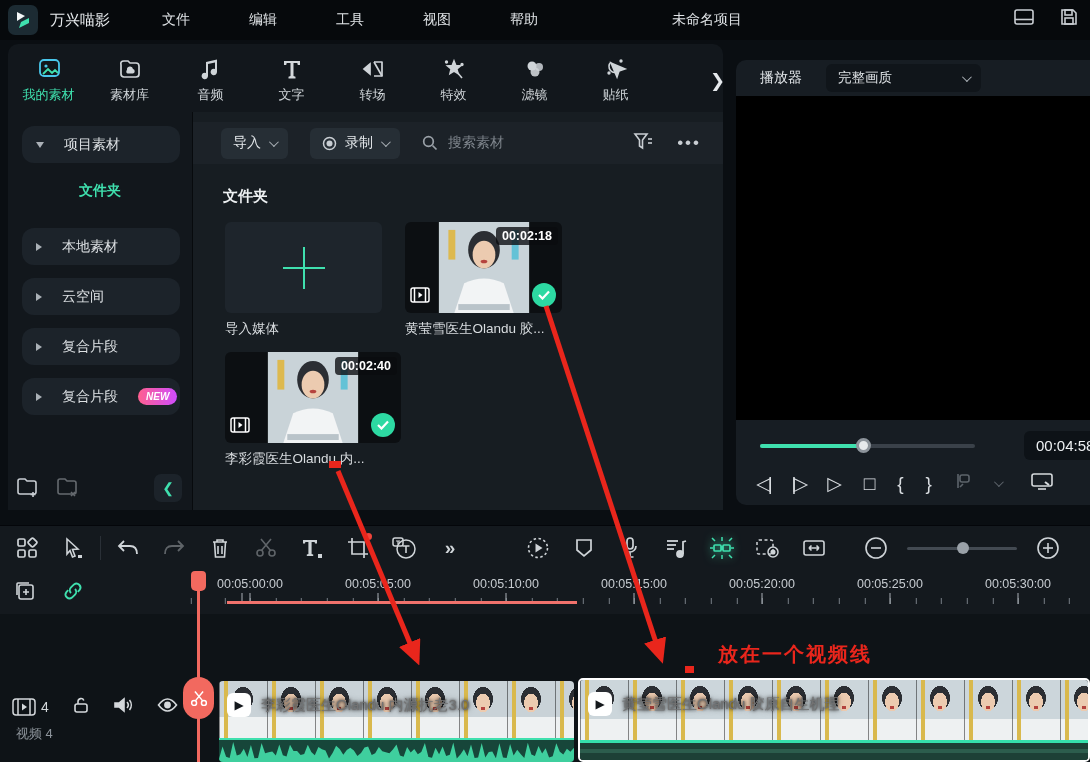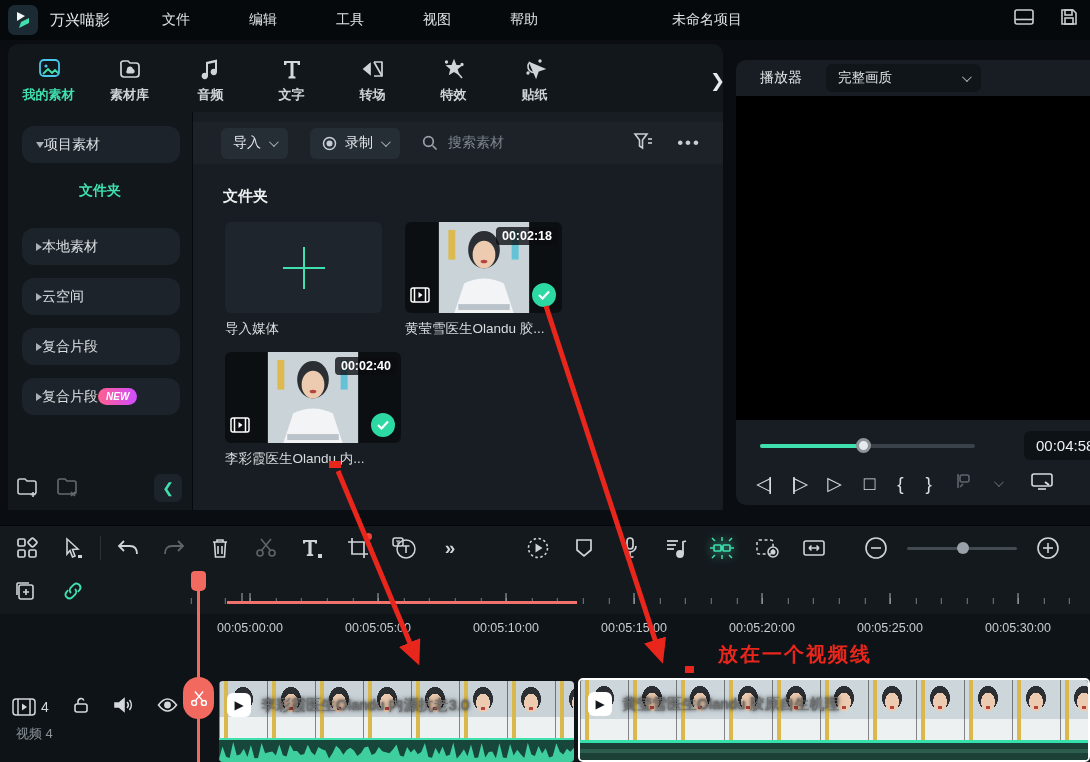--- a/index.html
+++ b/index.html
@@ -14,30 +14,30 @@
   .brand { color:#e8ecef; font-size:15px; margin-left:12px; }
   .menus { display:flex; margin-left:52px; gap:59px; }
   .menus span { color:#dfe3e6; font-size:14px; cursor:default; }
   .proj-title { position:absolute; left:672px; top:11px; color:#dfe3e6; font-size:14px; }
   .mb-icons { position:absolute; right:12px; top:8px; display:flex; gap:26px; }
 
   
   .left-panel { left:8px; top:44px; width:715px; height:466px; background:#12171c; border-radius:10px 10px 0 0; }
 
   
-  .tabbar { left:8px; top:48px; width:715px; height:64px; display:flex; align-items:center;font-weight:bold; }
+  .tabbar { left:8px; top:48px; width:715px; height:64px; display:flex; align-items:center; }
   .tab { width:81px; display:flex; flex-direction:column; align-items:center; gap:5px; cursor:pointer; }
   .tab .tlabel { font-size:13px; color:#cfd4d8; }
   .tab.active .tlabel { color:#3fe0ae; }
   .tab svg { display:block; }
   .tab-chevron { position:absolute; left:710px; top:70px; color:#e6eaed; font-size:18px; font-weight:bold; }
 
   
   .sidebar { left:8px; top:112px; width:184px; height:398px; }
-  .side-item { position:absolute; left:14px; width:158px; height:37px; background:#1c232a; border-radius:12px; display:flex; align-items:center; padding-left:14px; gap:0; font-size:14px; color:#dde1e4; cursor:pointer; }
+  .side-item { position:absolute; left:14px; width:158px; height:37px; background:#1c232a; border-radius:12px; display:flex; align-items:center; padding-left:14px; gap:20px; font-size:14px; color:#dde1e4; cursor:pointer; }
   .caret-down { width:0; height:0; border-left:4.5px solid transparent; border-right:4.5px solid transparent; border-top:6px solid #aab0b6; }
   .caret-right { width:0; height:0; border-top:4.5px solid transparent; border-bottom:4.5px solid transparent; border-left:6px solid #aab0b6; }
   .folder-sel { position:absolute; left:0; top:70px; width:184px; text-align:center; color:#3fe0ae; font-size:14px; font-weight:bold; cursor:pointer; }
   .badge-new { background:linear-gradient(90deg,#ff5f8f,#cf4dff); color:#fff; font-size:10px; font-style:italic; font-weight:bold; padding:3px 8px; border-radius:9px; }
   .side-bottom { position:absolute; left:8px; top:474px; width:184px; height:30px; }
   .collapse-btn { position:absolute; right:10px; top:0; width:28px; height:28px; background:#1c232a; border-radius:7px; display:flex; align-items:center; justify-content:center; color:#3fe0ae; font-size:14px; font-weight:bold; cursor:pointer; }
   .divider-v { left:192px; top:112px; width:1px; height:398px; background:#070a0d; }
 
   
   .media { left:193px; top:112px; width:530px; height:398px; background:#171d22; }
@@ -83,21 +83,21 @@
   .red-dot { position:absolute; right:9px; top:-4px; width:7px; height:7px; border-radius:50%; background:#f0443a; }
   .glow { filter:drop-shadow(0 0 4px rgba(63,224,174,.8)); }
   .zoom-slider { position:relative; width:110px; height:14px; margin:0 8px; cursor:pointer; }
   .zoom-slider .ztrack { position:absolute; left:0; top:6px; width:110px; height:2.5px; background:#434a52; border-radius:2px; }
   .zoom-slider .zknob { position:absolute; left:50px; top:1px; width:12px; height:12px; border-radius:50%; background:#9aa1a8; }
 
   
   .tl-head { left:0; top:570px; width:1090px; height:44px; background:#14191e; }
   .tl-tracks { left:0; top:614px; width:1090px; height:148px; background:#0e1317; }
   .tl-left-icons { position:absolute; left:14px; top:580px; display:flex; gap:26px; align-items:center; }
-  .ruler-label { position:absolute; top:577px; transform:translateX(-50%); font-size:12.5px; color:#c7ccd1;margin-top:44px; }
+  .ruler-label { position:absolute; top:577px; transform:translateX(-50%); font-size:12.5px; color:#c7ccd1; }
   .ticks-minor { position:absolute; left:186px; top:598px; width:904px; height:6px;
       background:repeating-linear-gradient(90deg,#767d85 0 1px,transparent 1px 25.6px); background-position-x:12.8px; }
   .ticks-major { position:absolute; left:186px; top:593px; width:904px; height:11px;
       background:repeating-linear-gradient(90deg,#aab0b6 0 1px,transparent 1px 128px); background-position-x:63.5px; }
   .ruler-redline { position:absolute; left:227px; top:601px; width:350px; height:3px; background:#f1726c; }
   .playhead-line { position:absolute; left:197px; top:571px; width:3px; height:191px; background:#f2695f; z-index:8; }
   .playhead-cap { position:absolute; left:191px; top:571px; width:15px; height:20px; background:#f2695f; border-radius:4px 4px 5px 5px; z-index:9; }
   .scissors-pill { position:absolute; left:183px; top:677px; width:31px; height:42px; background:#f2695f; border-radius:16px; display:flex; align-items:center; justify-content:center; z-index:9; cursor:pointer; }
 
   .track-head { position:absolute; left:0; top:680px; width:186px; height:82px; }
@@ -218,20 +218,28 @@
     <div class="tab">
       <svg width="24" height="24" viewBox="0 0 24 24" fill="none" stroke="#cfd4d8" stroke-width="1.6">
           <path d="M12 4 l1.8 4.5 4.7.4 -3.6 3 1.1 4.6 -4-2.5 -4 2.5 1.1-4.6 -3.6-3 4.7-.4 z" fill="#cfd4d8"></path>
           <line x1="15" y1="15" x2="20" y2="21"></line>
           <circle cx="4.5" cy="5" r="0.9" fill="#cfd4d8"></circle>
           <circle cx="20" cy="7.5" r="0.9" fill="#cfd4d8"></circle>
         </svg>
       <span class="tlabel">特效</span>
     </div>
     <div class="tab">
+      <svg width="24" height="24" viewBox="0 0 24 24" fill="#cfd4d8">
+          <circle cx="9" cy="9" r="4.5"></circle>
+          <circle cx="16" cy="10" r="4" opacity=".85"></circle>
+          <circle cx="12" cy="15" r="4.5" opacity=".9"></circle>
+        </svg>
+      <span class="tlabel">滤镜</span>
+    </div>
+    <div class="tab">
       <svg width="24" height="24" viewBox="0 0 24 24" fill="none" stroke="#cfd4d8" stroke-width="1.6">
           <path d="M7 6 L13 20 L15 14 L21 12 Z" fill="#cfd4d8"></path>
           <path d="M15 14 a6 6 0 1 1 -8-9"></path>
           <circle cx="17" cy="4" r="0.9" fill="#cfd4d8"></circle>
           <circle cx="5" cy="16" r="0.9" fill="#cfd4d8"></circle>
         </svg>
       <span class="tlabel">贴纸</span>
     </div>
   </div>
   <span class="abs tab-chevron">❯</span>

